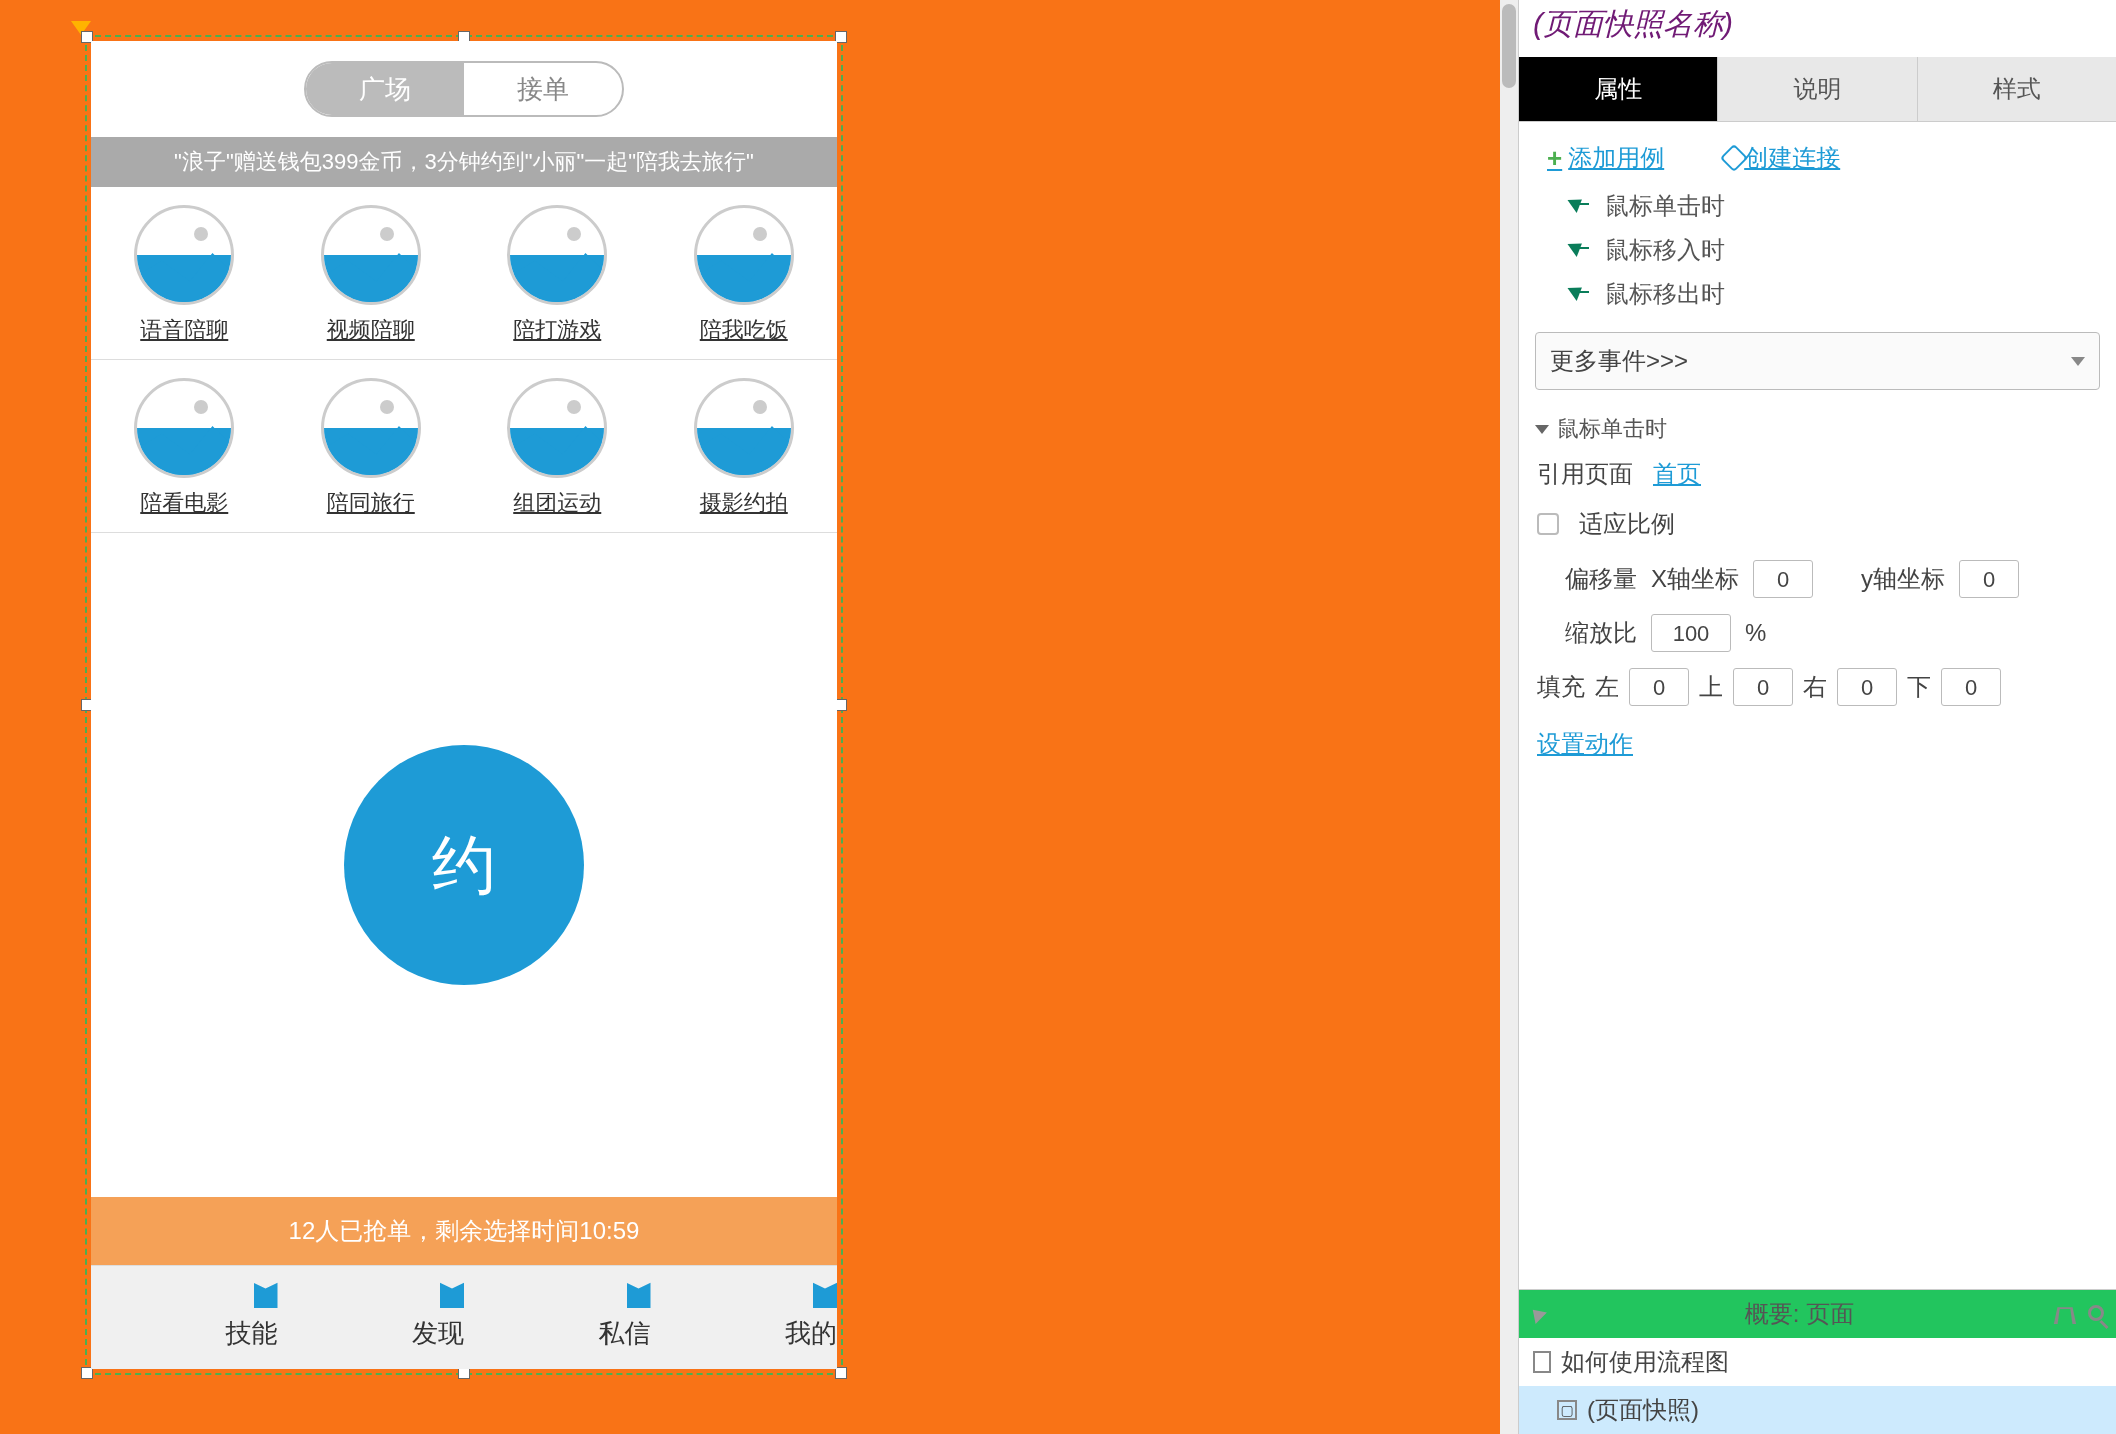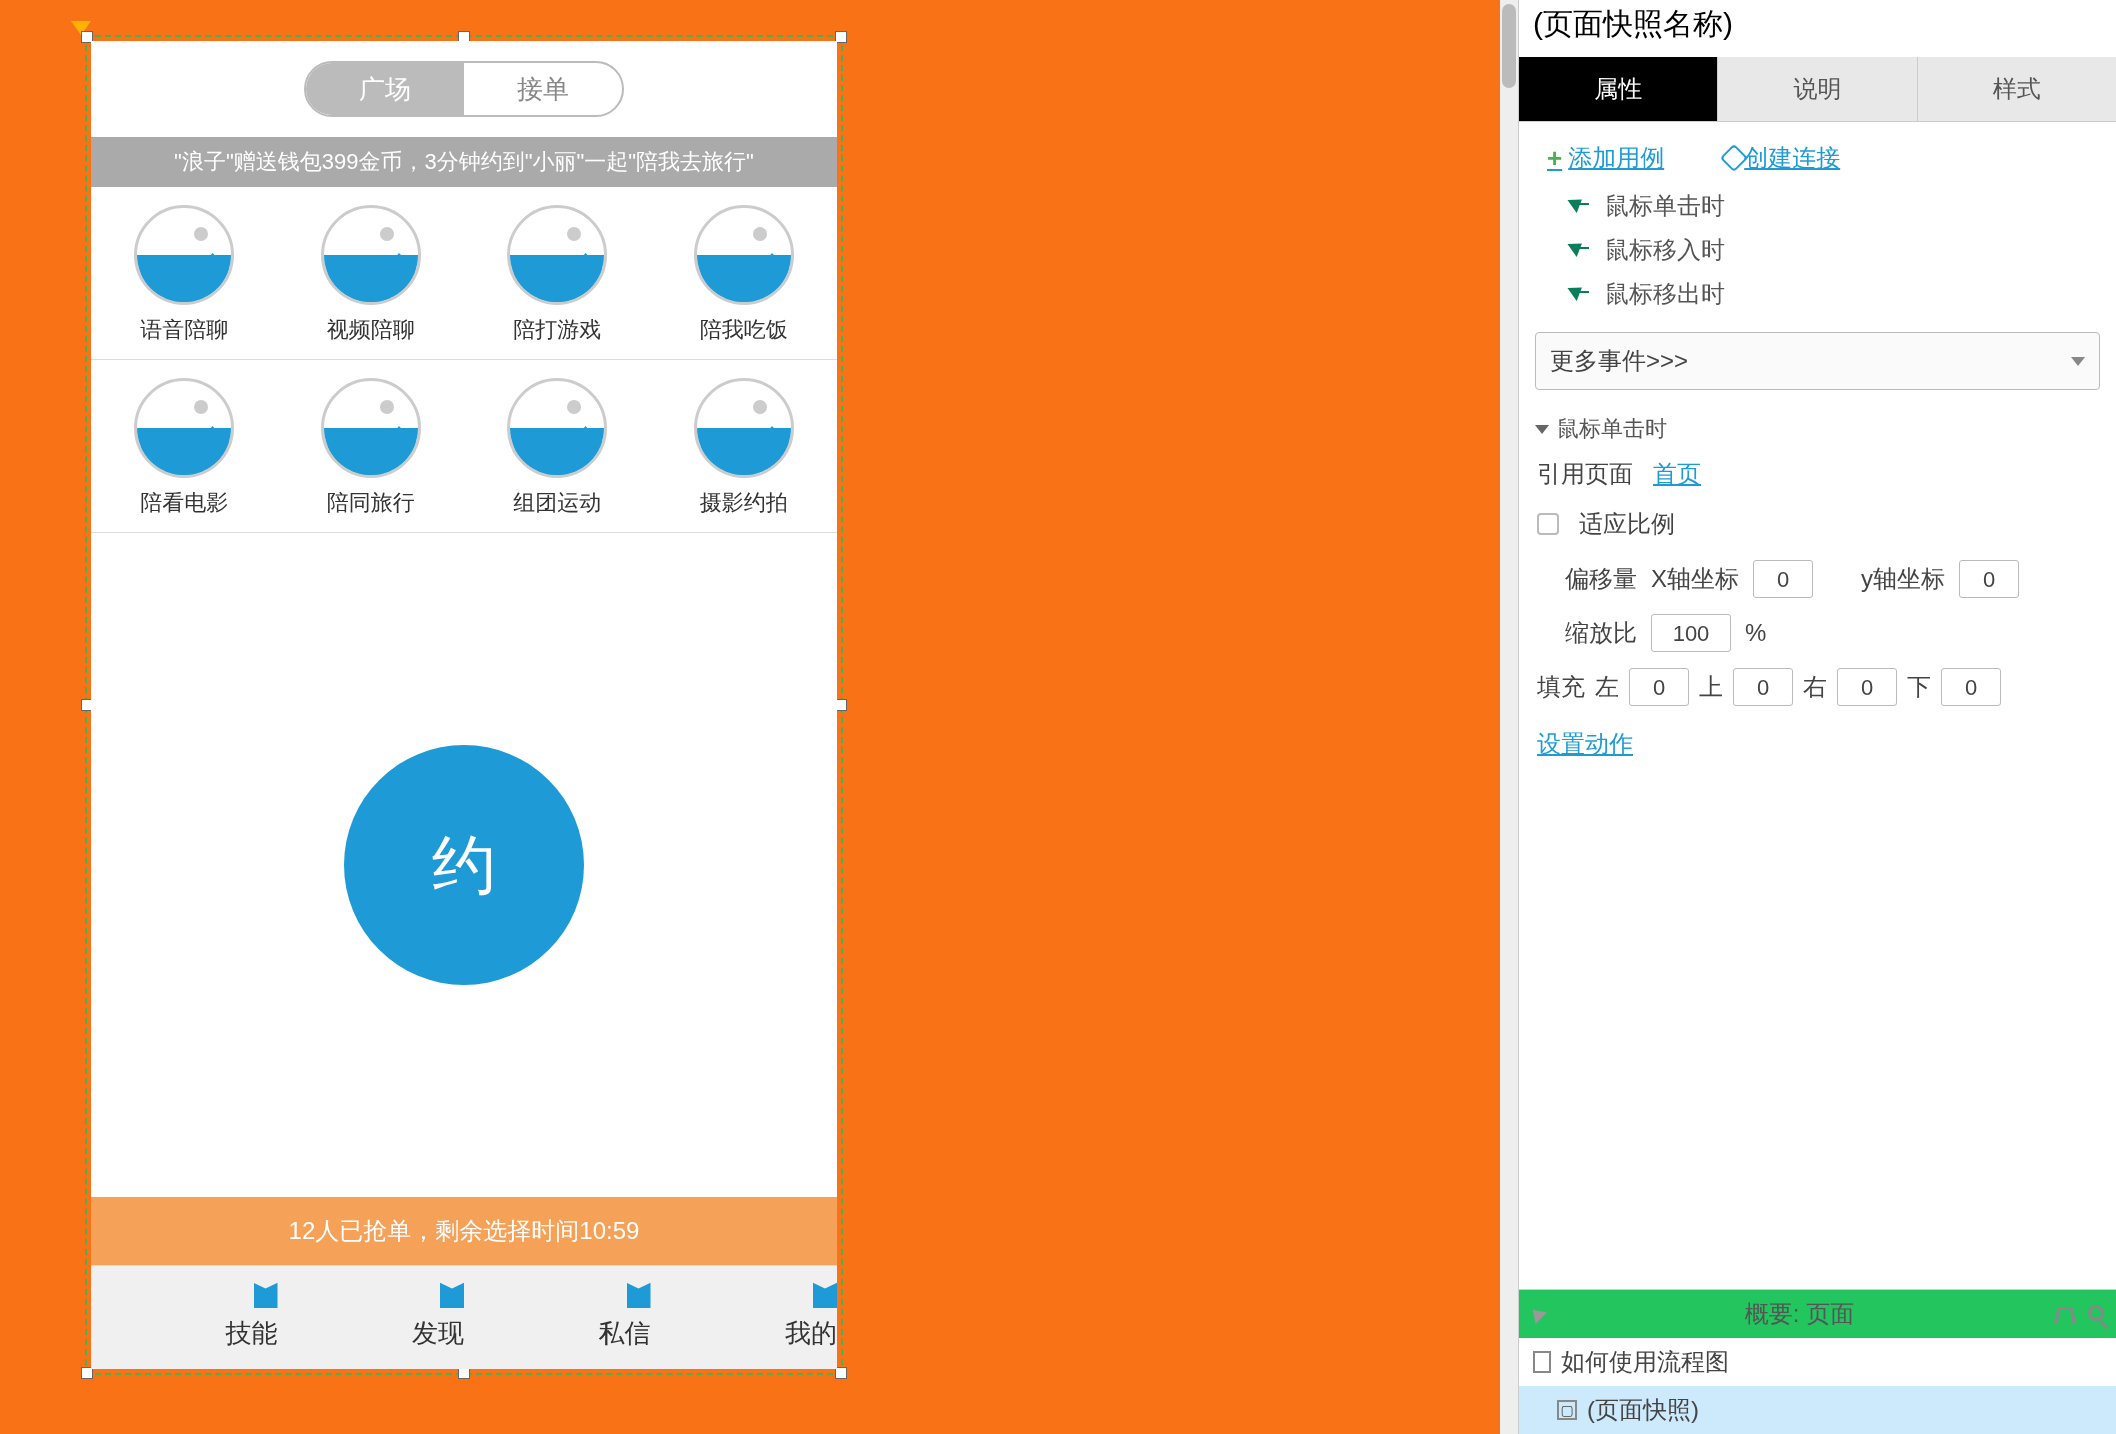--- a/index.html
+++ b/index.html
@@ -97,20 +97,21 @@
 .ticker {
   background: #aaa;
   color: #fff;
   text-align: center;
   padding: 10px 6px;
   font-size: 22px;
 }
 .grid {
   display: grid;
   grid-template-columns: repeat(4, 1fr);
+  text-decoration: underline;
 }
 .grid-row-sep { border-bottom: 1px solid #ddd; }
 .cat {
   display: flex;
   flex-direction: column;
   align-items: center;
   padding: 18px 0 14px;
 }
 .cat-icon {
   width: 100px;
@@ -211,21 +212,22 @@
   background: #fff;
   border-left: 1px solid #ccc;
   display: flex;
   flex-direction: column;
   font-size: 24px;
   color: #444;
 }
 .widget-name {
   padding: 4px 14px 12px;
   font-size: 30px;
-  color: #000000;
+  font-style: italic;
+  color: #701a75;
 }
 .panel-tabs {
   display: flex;
   border-bottom: 1px solid #ccc;
 }
 .panel-tab {
   flex:1;
   text-align:center;
   padding: 16px 0;
   background: #e8e8e8;

